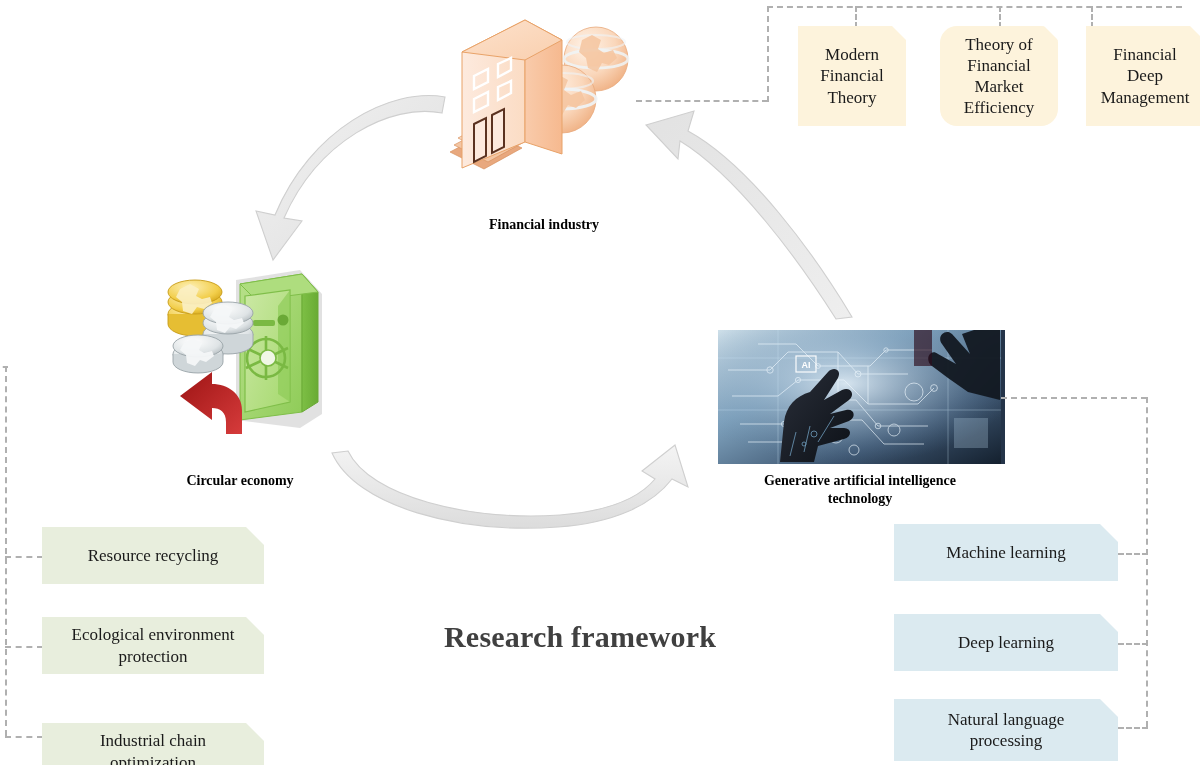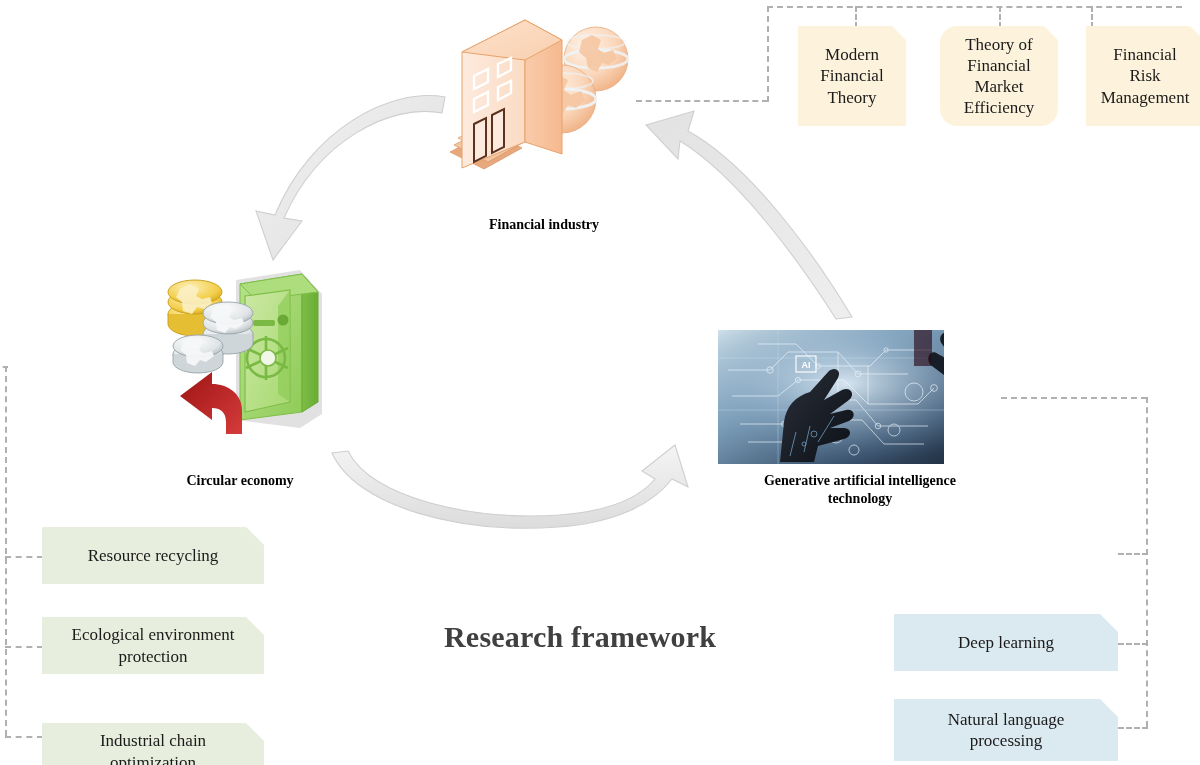--- a/index.html
+++ b/index.html
@@ -239,21 +239,21 @@
       <path d="M23 92 v8 a25 11 0 0 0 50 0 v-8" fill="#cfd6d9" stroke="#9aa4a8" stroke-width="0.9"></path>
       <ellipse cx="48" cy="84" rx="25" ry="11" fill="url(#coinSilver)" stroke="#9aa4a8" stroke-width="0.9"></ellipse>
       <path d="M34 81 l9 -5 l9 5 l-3 7 l5 3 l8 -2 l2 5 l-8 6 l-6 -2 l-5 6 l-8 -3 l-1 -8 l-6 -5 z" fill="#f4f7f8" opacity="0.95"></path>
     </g>
 
     <path d="M92 172 L92 148 C92 132 78 122 62 122 L62 110 L30 134 L62 158 L62 146 C70 146 76 150 76 160 L76 172 Z" fill="url(#redArrow)"></path>
   </svg>
 
   <div class="node-label" style="left:128px; top:472px; width:224px;">Circular economy</div>
 
-  <div class="photo" style="left:718px; top:330px; width:226px; height:134px;">
+  <div class="photo" style="left:718px; top:330px; width:287px; height:134px;">
     <svg width="283" height="134" viewBox="0 0 283 134">
       <defs>
         <linearGradient id="aiBg" x1="0" y1="0" x2="1" y2="1">
           <stop offset="0%" stop-color="#cfe0ea"></stop>
           <stop offset="35%" stop-color="#7fa2bd"></stop>
           <stop offset="70%" stop-color="#3d5570"></stop>
           <stop offset="100%" stop-color="#14202e"></stop>
         </linearGradient>
         <radialGradient id="aiGlow" cx="45%" cy="40%" r="60%">
           <stop offset="0%" stop-color="#e8f3fb" stop-opacity="0.85"></stop>
@@ -344,21 +344,21 @@
       <span>Theory of</span><br>
       <span>Financial</span><br>
       <span>Market</span><br>
       <span>Efficiency</span>
     </div>
   </div>
 
   <div class="tagbox clip-tr-14" style="left:1086px; top:26px; width:118px; height:100px; background:#fdf3dc;">
     <div>
       <span>Financial</span><br>
-      <span>Risk</span><br>
+      <span>Deep</span><br>
       <span>Management</span>
     </div>
   </div>
 
   <div class="dash-h" style="left:-6px; top:366px; width:14px;"></div>
   <div class="dash-v" style="left:5px; top:366px; height:370px;"></div>
   <div class="dash-h" style="left:5px; top:556px; width:38px;"></div>
   <div class="dash-h" style="left:5px; top:646px; width:38px;"></div>
   <div class="dash-h" style="left:5px; top:736px; width:38px;"></div>
 
@@ -381,20 +381,25 @@
       <span>optimization</span>
     </div>
   </div>
 
   <div class="dash-h" style="left:1001px; top:397px; width:146px;"></div>
   <div class="dash-v" style="left:1146px; top:397px; height:330px;"></div>
   <div class="dash-h" style="left:1118px; top:553px; width:30px;"></div>
   <div class="dash-h" style="left:1118px; top:643px; width:30px;"></div>
   <div class="dash-h" style="left:1118px; top:727px; width:30px;"></div>
 
+  <div class="tagbox clip-tr-18" style="left:894px; top:524px; width:224px; height:57px; background:#dbeaf0;">
+    <div>
+      <span>Machine learning</span>
+    </div>
+  </div>
 
   <div class="tagbox clip-tr-18" style="left:894px; top:614px; width:224px; height:57px; background:#dbeaf0;">
     <div>
       <span>Deep learning</span>
     </div>
   </div>
 
   <div class="tagbox clip-tr-18" style="left:894px; top:699px; width:224px; height:62px; background:#dbeaf0;">
     <div>
       <span>Natural language</span><br>

